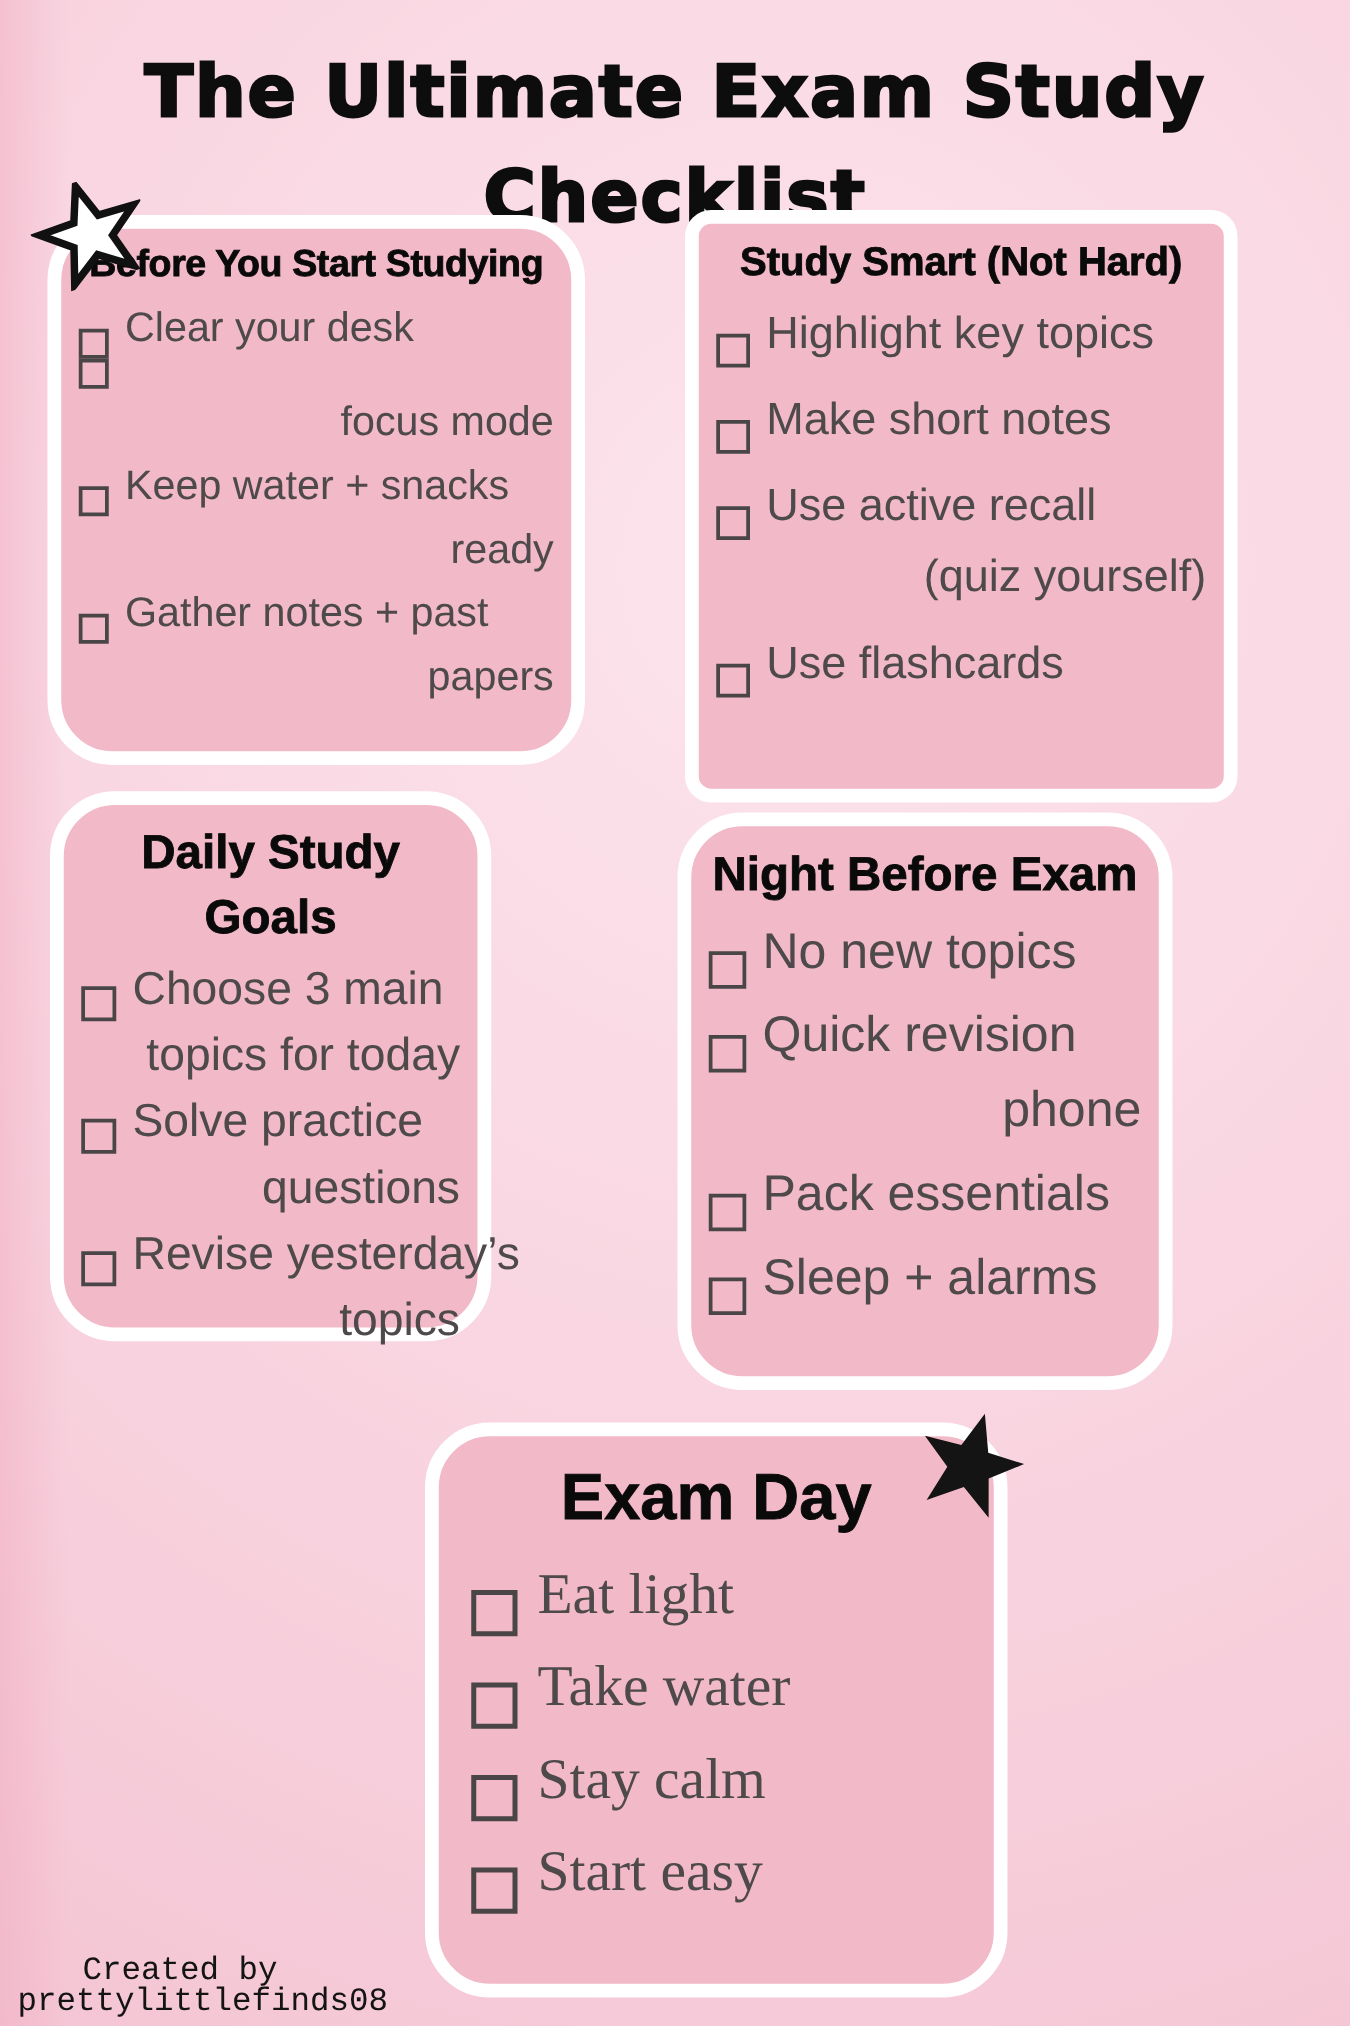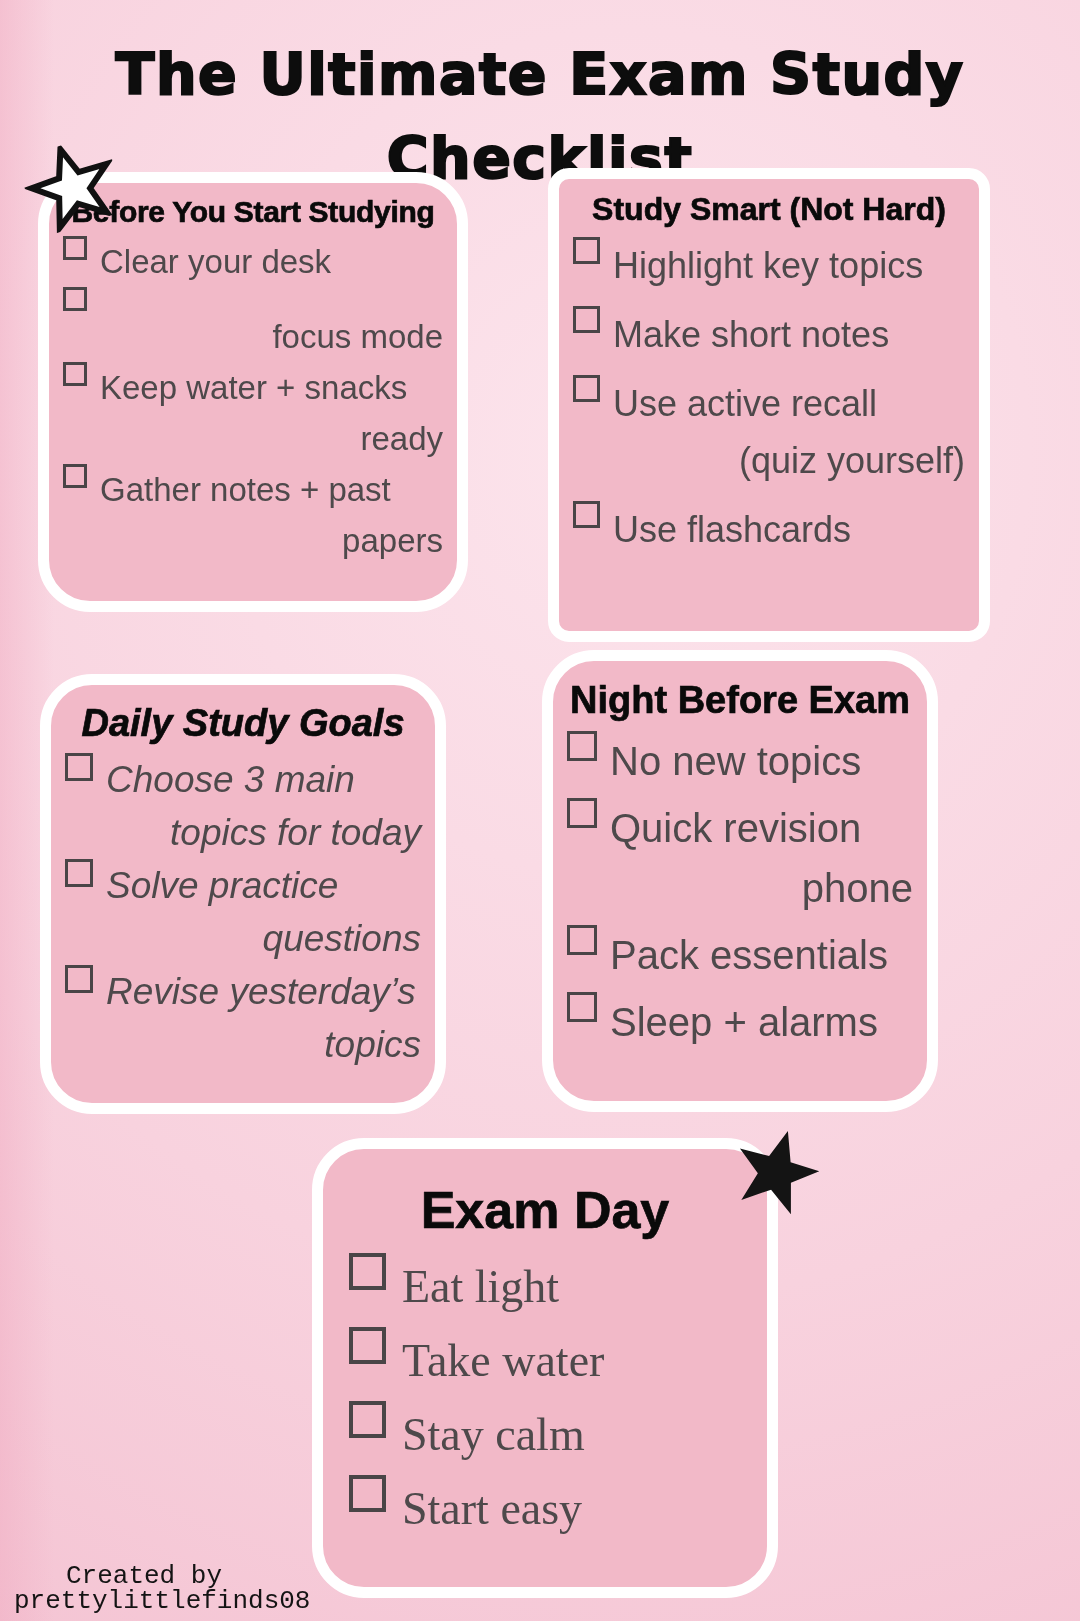--- a/index.html
+++ b/index.html
@@ -33,53 +33,53 @@
   .card-title{
     margin:0;
     text-align:center;
     color:#0a0a0a;
     font-weight:700;
     -webkit-text-stroke:.7px #0a0a0a;
   }
   .items{color:#4e494b;}
   .item{margin:0;}
   .line{white-space:nowrap;}
-  .line.first{display:flex;align-items:flex-start;text-align:left;}
+  .line.first{display:flex;align-items:flex-end;text-align:left;}
   .line.cont{text-align:right;}
   .checkbox{
     display:inline-block;flex:0 0 auto;
     border:3px solid #4a4547;
     background:transparent;
     margin-right:13px;
     box-sizing:border-box;
   }
   
   .card1{left:38px;top:172px;width:430px;height:440px;}
   .card1 .card-title{font-size:30px;line-height:42px;letter-spacing:-.3px;}
   .card1 .items{font-size:33px;line-height:51px;margin-top:3px;}
   .card1 .checkbox{width:24px;height:24px;}
   
   .card2{left:548px;top:168px;width:442px;height:474px;border-radius:21px;}
   .card2 .card-title{font-size:32px;line-height:44px;}
   .card2 .items{font-size:36px;line-height:57px;margin-top:6px;}
   .card2 .item{margin-bottom:12px;}
   .card2 .checkbox{width:27px;height:27px;}
   
-  .card3{left:40px;top:674px;width:406px;height:440px;font-style:italic;}
+  .card3{left:40px;top:633px;width:353px;height:440px;}
   .card3 .card-title{font-size:38px;line-height:52px;margin-top:4px;}
   .card3 .items{font-size:37px;line-height:53px;margin-top:4px;}
   .card3 .checkbox{width:28px;height:28px;}
   
   .card4{left:542px;top:650px;width:396px;height:462px;}
   .card4 .card-title{font-size:38px;line-height:54px;margin-top:4px;}
   .card4 .items{font-size:40px;line-height:60px;margin-top:4px;}
   .card4 .item{margin-bottom:7px;}
   .card4 .checkbox{width:30px;height:30px;}
   
-  .card5{left:312px;top:1138px;width:466px;height:460px;padding:30px 12px;}
+  .card5{left:340px;top:1138px;width:466px;height:460px;padding:18px 12px;}
   .card5 .card-title{font-size:52px;line-height:62px;}
   .card5 .items{font-size:46px;line-height:68px;margin-top:12px;padding-left:14px;font-family:Liberation Serif, serif;}
   .card5 .item{margin-bottom:6px;}
   .card5 .checkbox{width:37px;height:37px;border-width:4px;margin-right:16px;}
   
   .star-outline{position:absolute;left:26px;top:144px;width:92px;height:82px;transform:rotate(-18deg);z-index:5;}
   .star-solid{position:absolute;left:734px;top:1126px;width:86px;height:86px;transform:rotate(16deg);z-index:6;}
   
   .credit{
     position:absolute;left:14px;top:1564px;width:260px;

